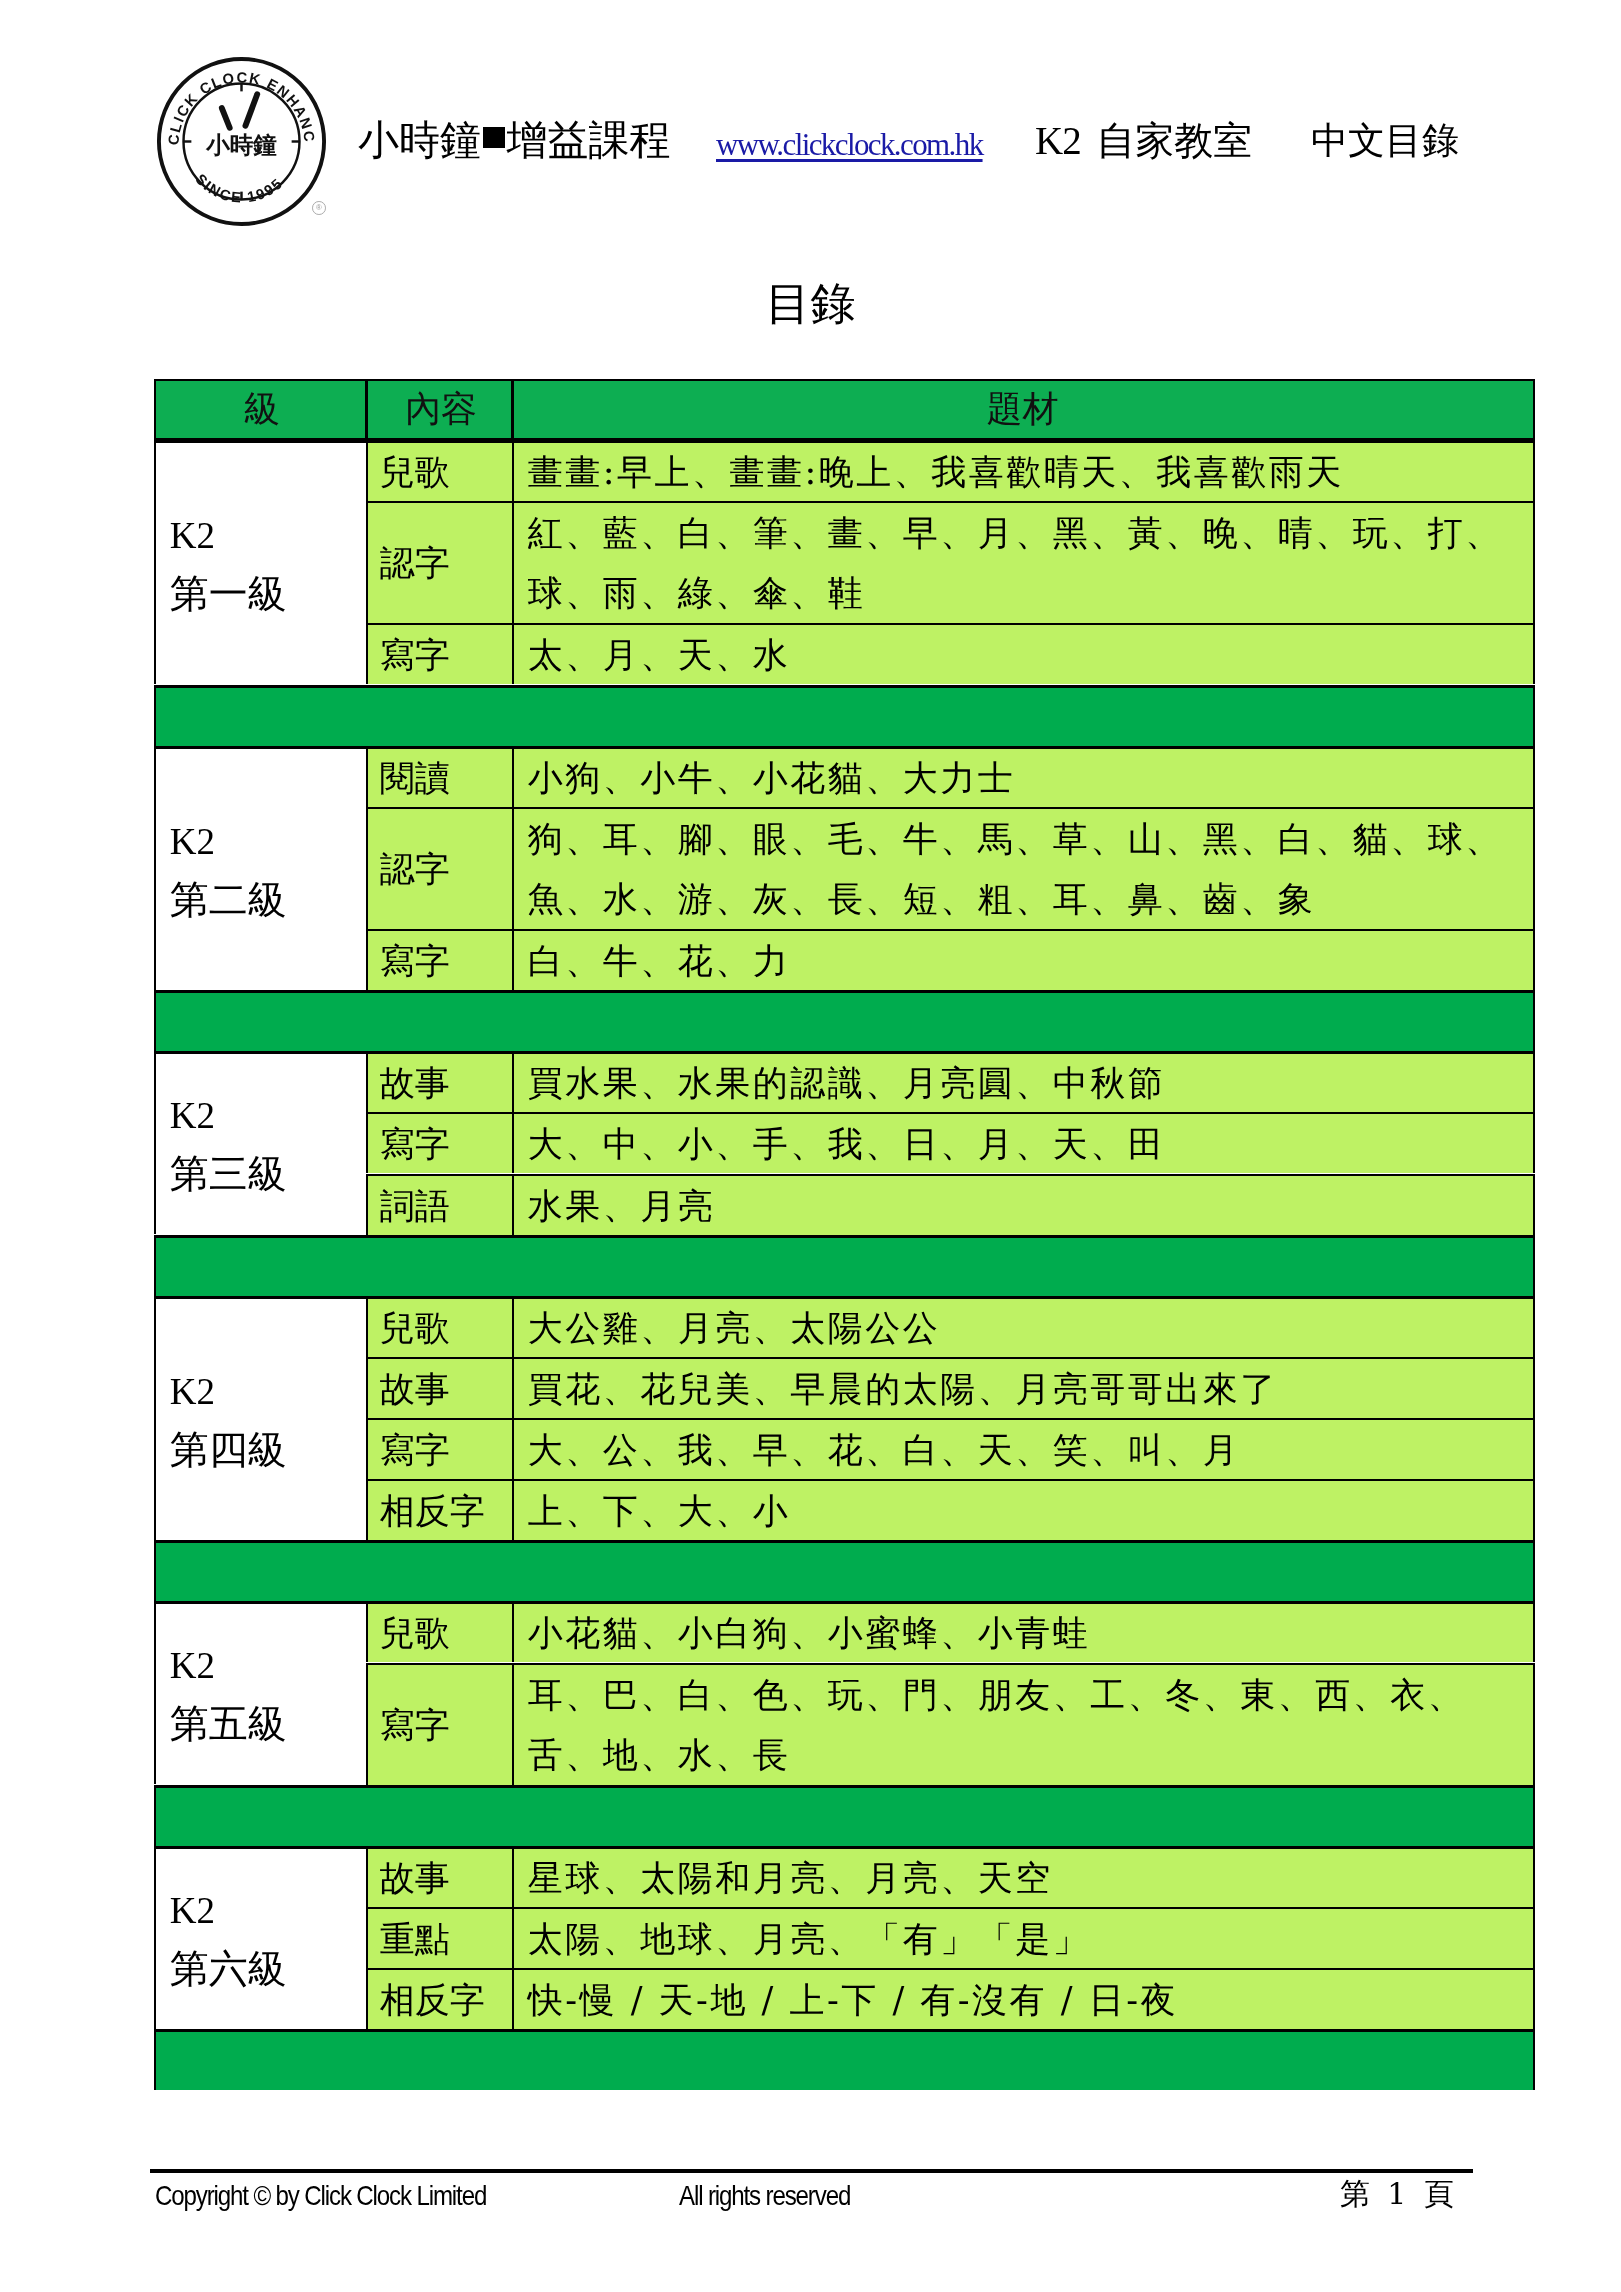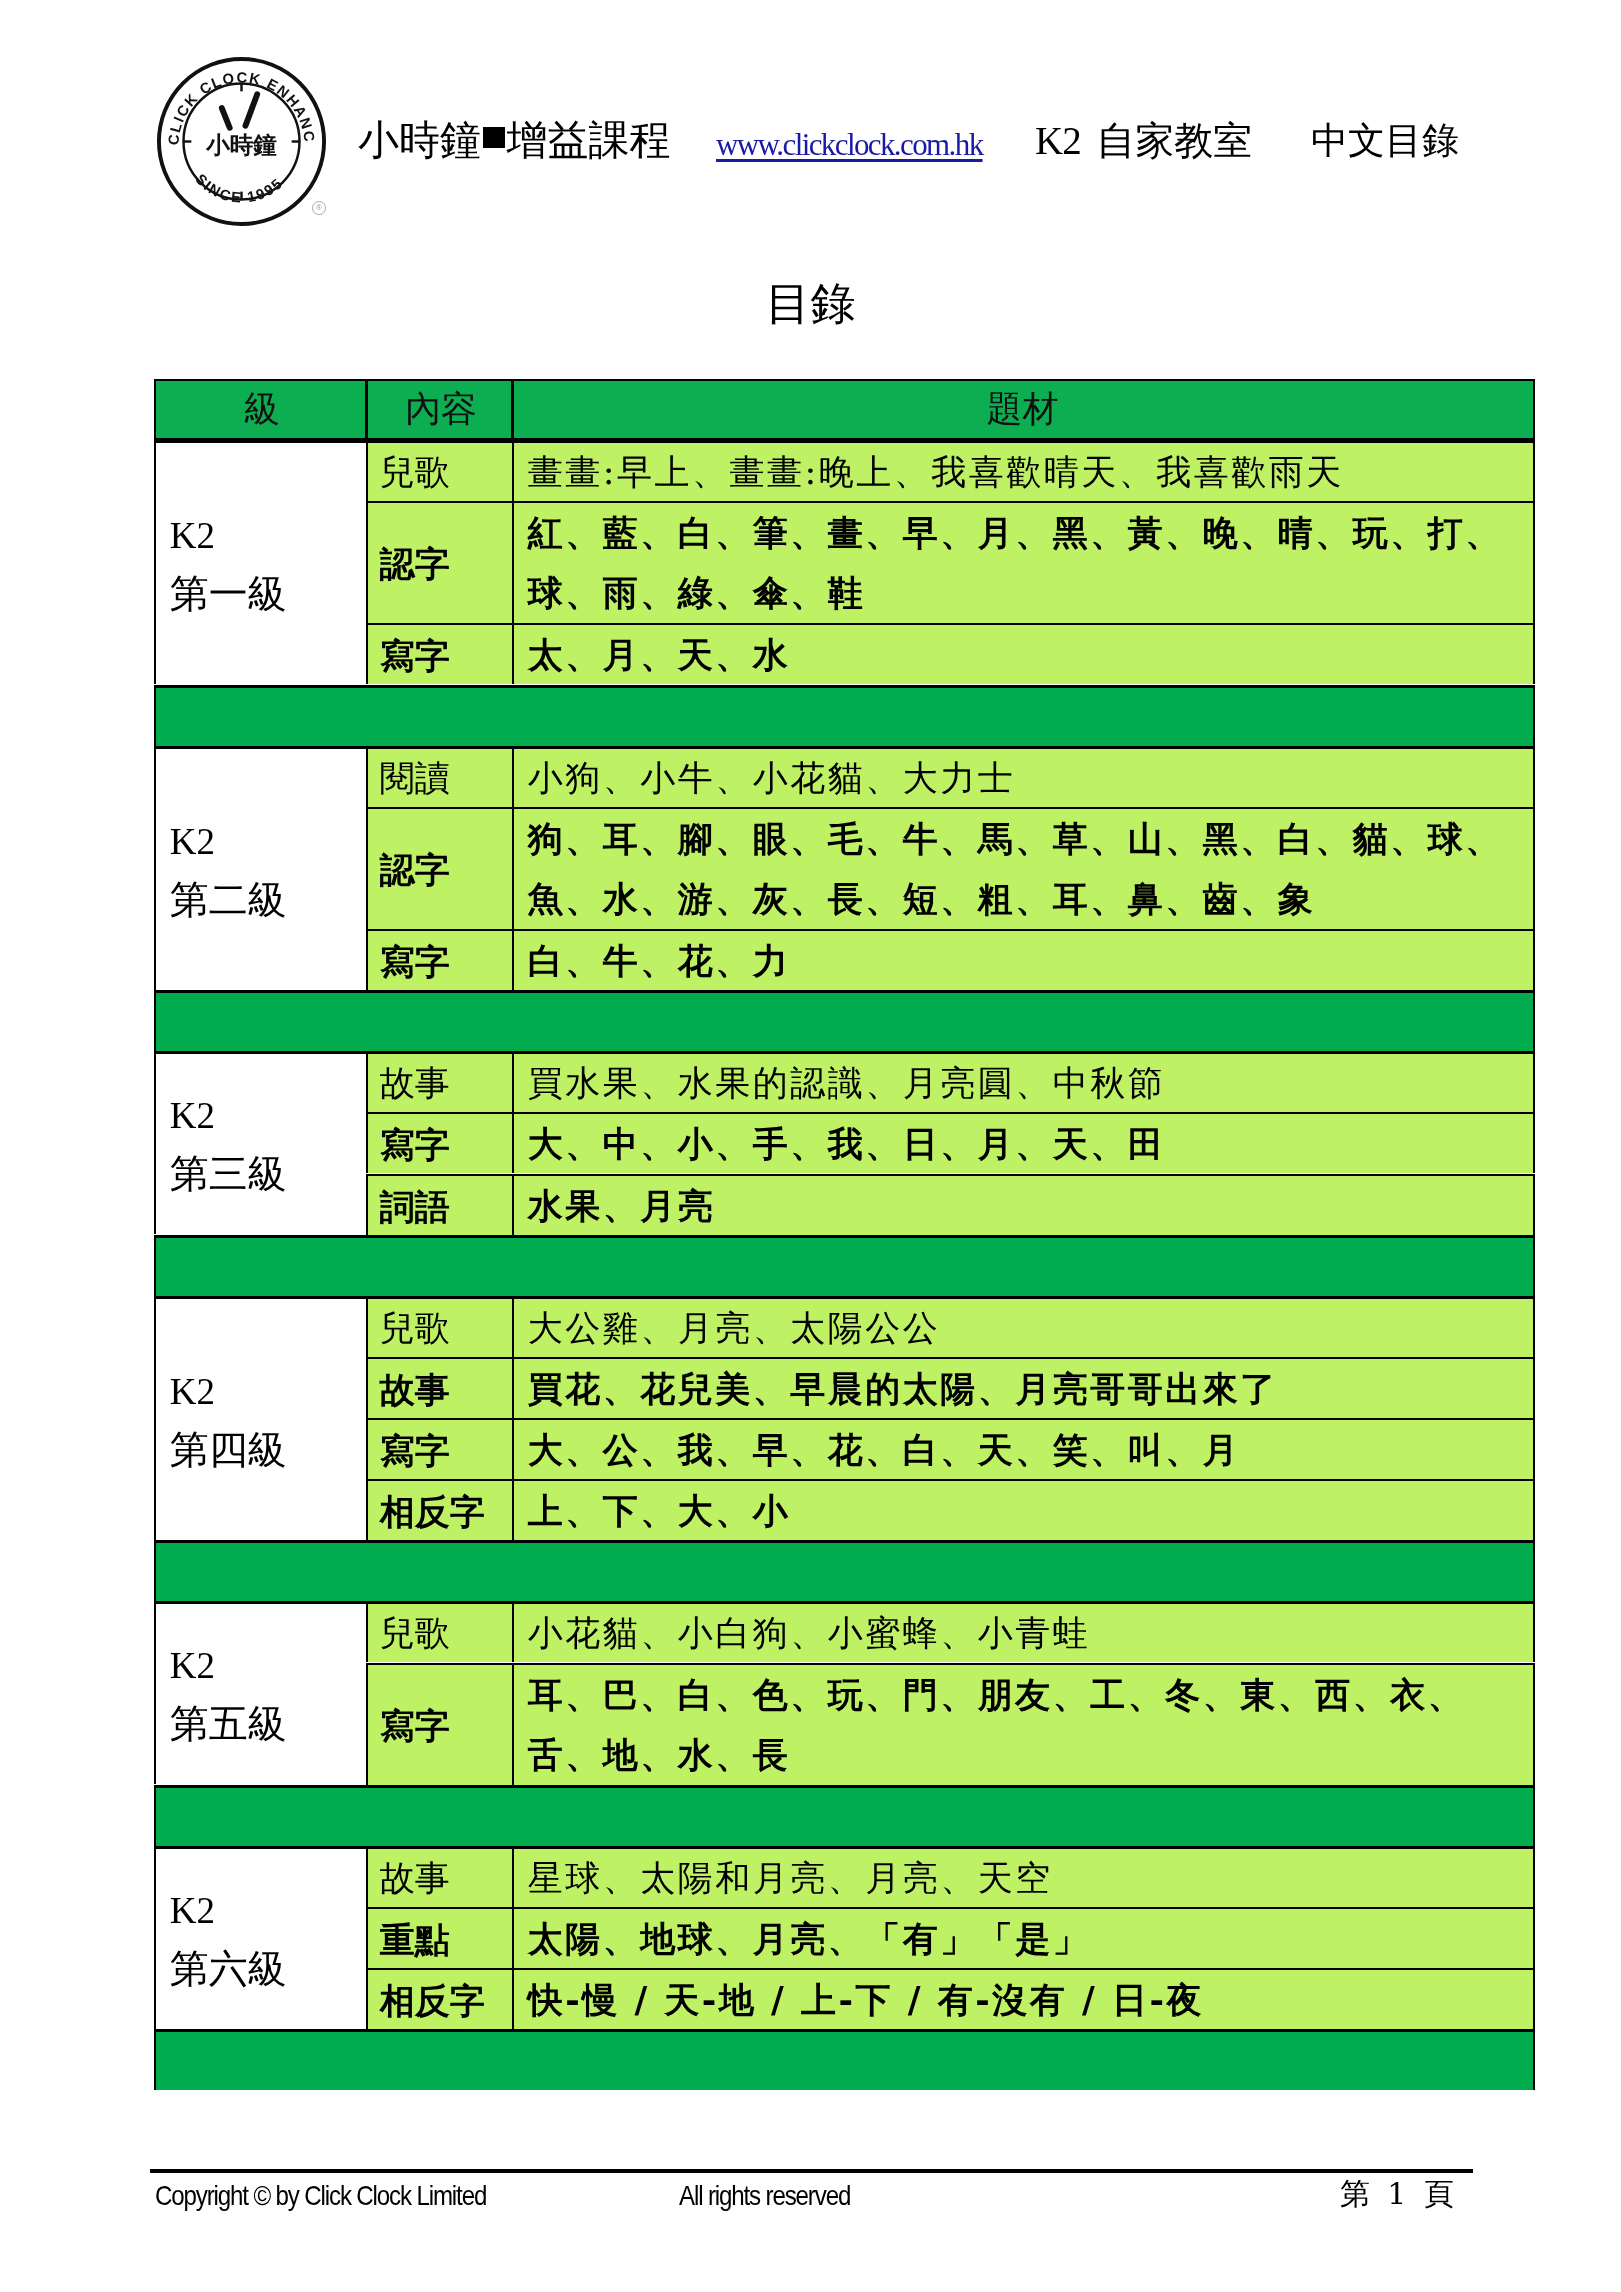--- a/index.html
+++ b/index.html
@@ -39,21 +39,21 @@
   .level-cell .lv-name { font-size:39px; line-height:57px; }
   .sub-row { position:absolute; box-sizing:border-box; background:#bef264; }
   .sub-row .ccell { position:absolute; left:0; top:0; width:146px; height:100%; box-sizing:border-box;
                     border-left:2px solid #000; padding-left:11.8px; display:flex; align-items:flex-end;
                     padding-bottom:5.9px; font-size:35px; line-height:45px; white-space:nowrap; }
   .sub-row .tcell { position:absolute; left:146px; top:0; right:0; height:100%; box-sizing:border-box;
                     border-left:2.9px solid #000; border-right:2.9px solid #000; padding-left:13.7px; padding-right:9.8px;
                     display:flex; align-items:center; font-size:35px; line-height:60px; }
   .sub-row .tcell span { display:block; letter-spacing:2.5px; }
   .sub-row.top-border { border-top:3.9px solid #000; }
-  .sub-row.mid-border { border-top:2.9px solid #000;font-weight:bold; }
+  .sub-row.mid-border { border-top:2.9px solid #000; }
 
   
   #footer-line { left:150px; top:2169px; width:1323px; height:3.9px; background:#000; }
   #copyright { left:155px; top:2178px; font-family:"Liberation Sans",sans-serif; font-size:27.4px; line-height:35px;
                white-space:nowrap; letter-spacing:-1.3px; transform:scaleX(0.88); transform-origin:left top; }
   #rights { left:679px; top:2178px; font-family:"Liberation Sans",sans-serif; font-size:27.4px; line-height:35px;
             white-space:nowrap; letter-spacing:-1.3px; transform:scaleX(0.88); transform-origin:left top; }
   #page-no { left:1340px; top:2174px; font-size:30px; line-height:39px; white-space:nowrap; word-spacing:7.8px; }
 </style>
 </head>

